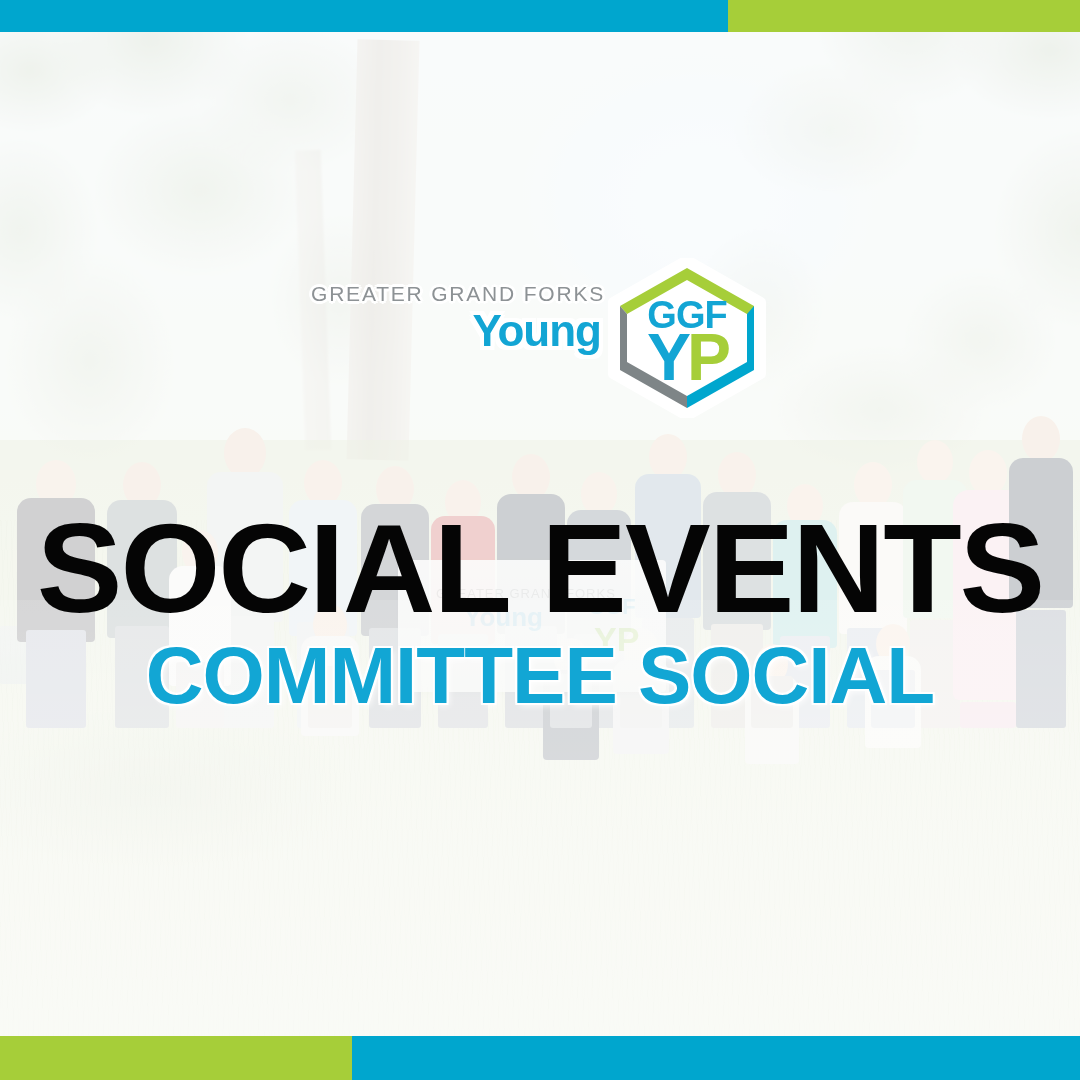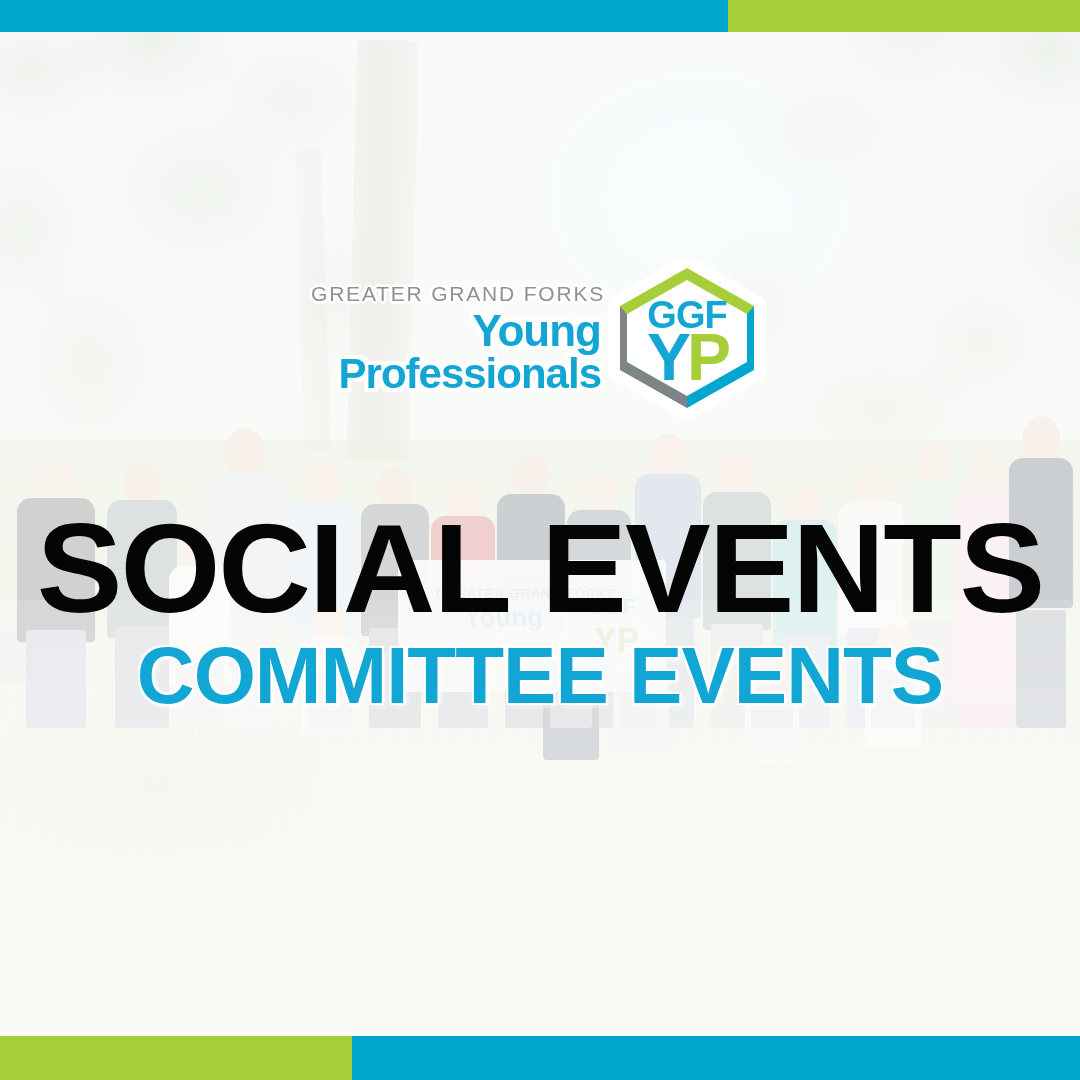--- a/index.html
+++ b/index.html
@@ -319,21 +319,20 @@
 
   <div class="bar top">
     <div class="seg" style="width:728px;background:#00A6CE;"></div>
     <div class="seg" style="width:352px;background:#A6CE39;"></div>
   </div>
 
   <div class="logo">
     <div class="logo-text">
       <div class="eyebrow">GREATER GRAND FORKS</div>
       <div class="yp1">Young</div>
-      <div class="yp2">Professionals</div>
     </div>
 
     <div class="hexwrap">
       <svg width="172" height="160" viewBox="0 0 172 160" aria-hidden="true">
 
         <path d="M86 2 L160 44 L160 116 L86 158 L12 116 L12 44 Z" fill="#ffffff" stroke="#ffffff" stroke-width="10" stroke-linejoin="round"></path>
 
         <path d="M86 10 L153 48 L153 60 L86 22 L26 56 L19 48 Z" fill="#A6CE39"></path>
         <path d="M19 48 L26 56 L26 104 L19 112 Z" fill="#A6CE39" opacity="0"></path>
 
@@ -346,20 +345,20 @@
         <text x="86" y="70" text-anchor="middle" font-family="Liberation Sans, sans-serif" font-size="38" font-weight="800" fill="#13A5D4" letter-spacing="-1">GGF</text>
 
         <text x="68" y="122" text-anchor="middle" font-family="Liberation Sans, sans-serif" font-size="66" font-weight="800" fill="#13A5D4">Y</text>
 
         <text x="108" y="122" text-anchor="middle" font-family="Liberation Sans, sans-serif" font-size="66" font-weight="800" fill="#A6CE39">P</text>
       </svg>
     </div>
   </div>
 
   <div class="headline main">SOCIAL EVENTS</div>
-  <div class="headline sub">COMMITTEE EVENTS</div>
+  <div class="headline sub">COMMITTEE SOCIAL</div>
 
   <div class="bar bottom">
     <div class="seg" style="width:352px;background:#A6CE39;"></div>
     <div class="seg" style="width:728px;background:#00A6CE;"></div>
   </div>
 
 </div>
 
 </body></html>

